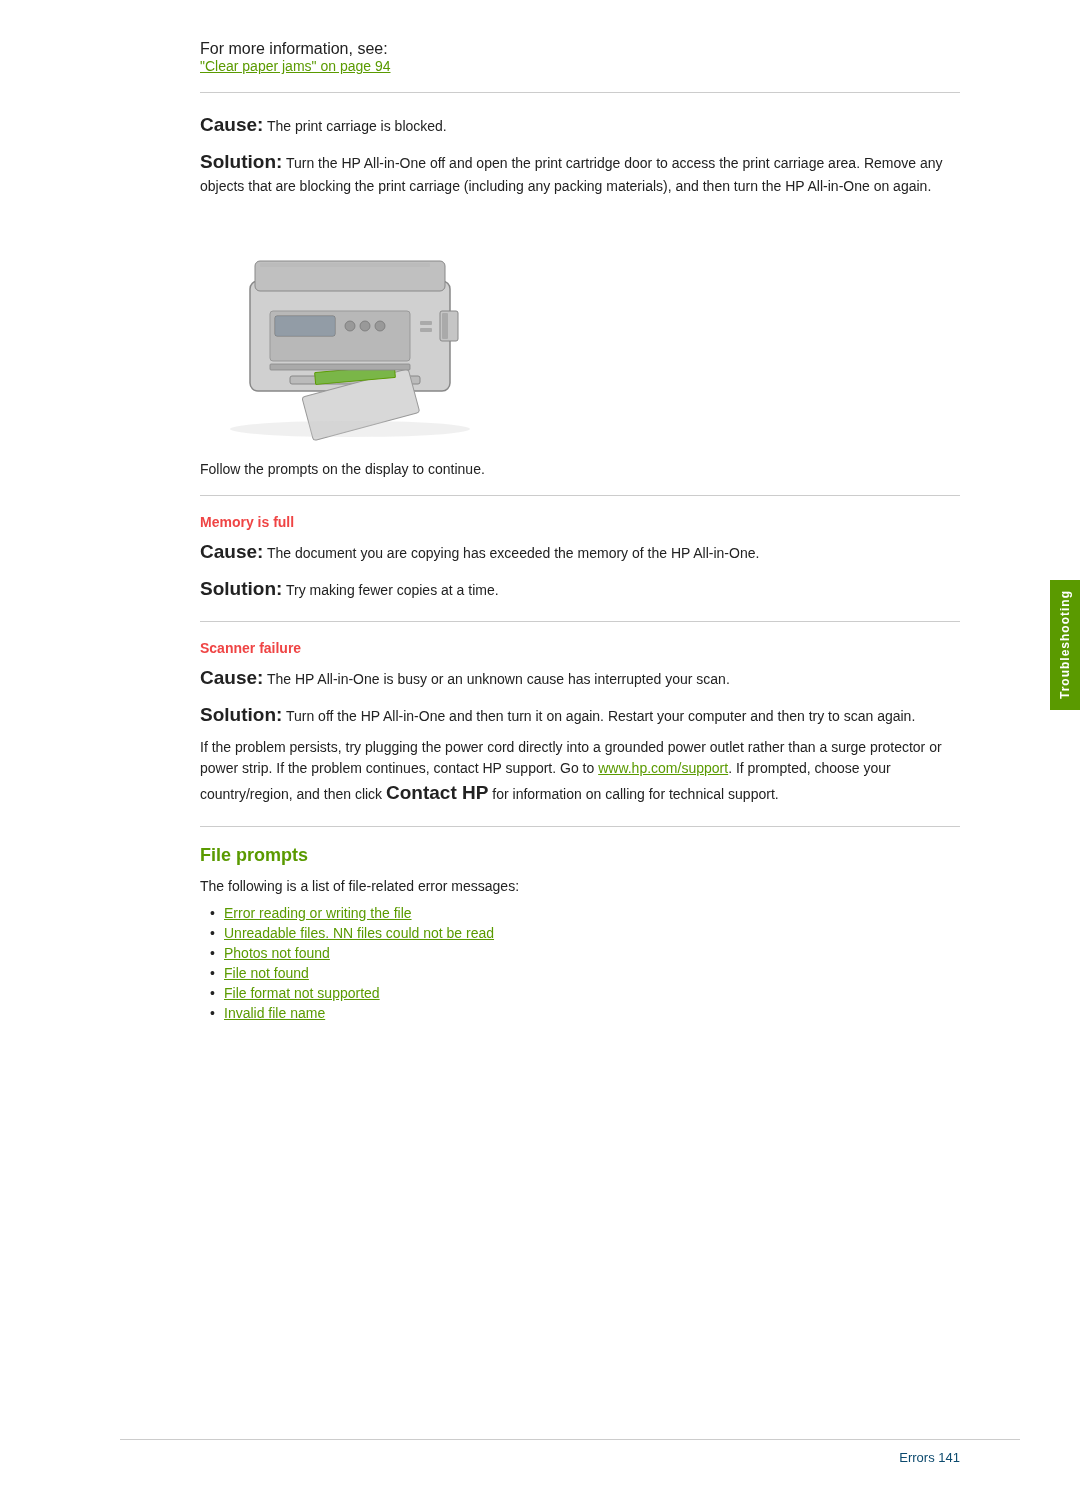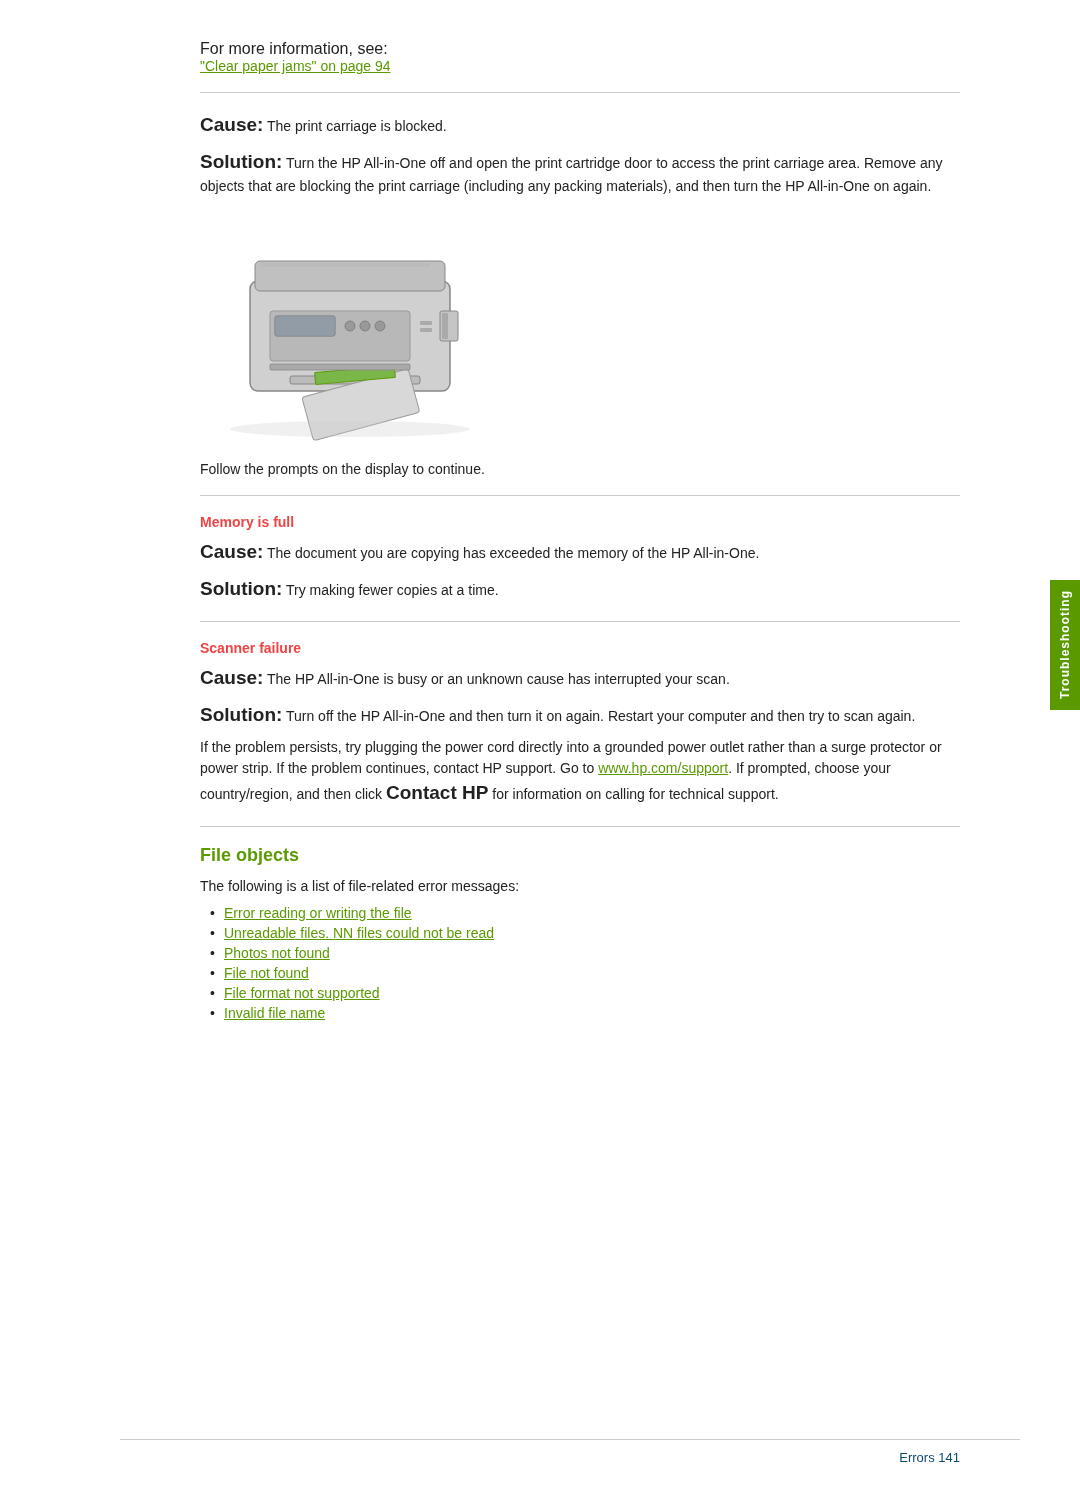--- a/index.html
+++ b/index.html
@@ -250,21 +250,21 @@
       </p>
     </div>
     <p class="body-text" style="margin-top: 8px;">
       <span>If the problem persists, try plugging the power cord directly into a grounded power outlet rather than a surge protector or power strip. If the problem continues, contact HP support. Go to </span><a class="link-text">www.hp.com/support</a><span>. If prompted, choose your country/region, and then click </span><span class="bold-label">Contact HP</span><span> for information on calling for technical support.</span>
     </p>
   </div>
 
   <hr class="divider">
 
   <div class="section-block">
-    <p class="file-messages-heading">File objects</p>
+    <p class="file-messages-heading">File prompts</p>
     <p class="body-text">The following is a list of file-related error messages:</p>
     <ul class="bullet-list">
       <li>
         <a>Error reading or writing the file</a>
       </li>
       <li>
         <a>Unreadable files. NN files could not be read</a>
       </li>
       <li>
         <a>Photos not found</a>

